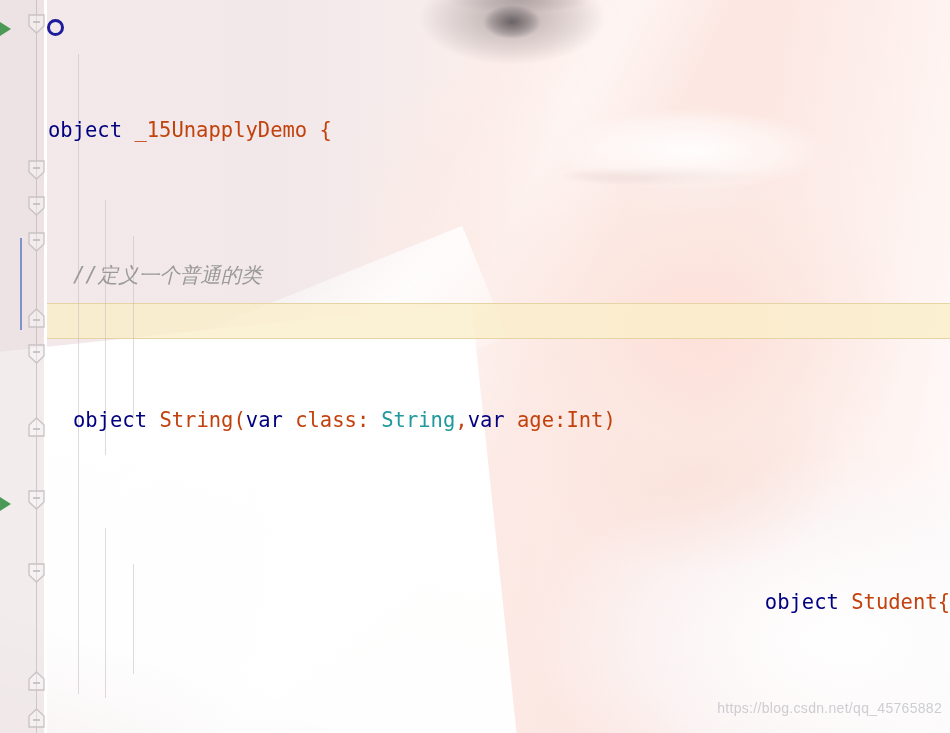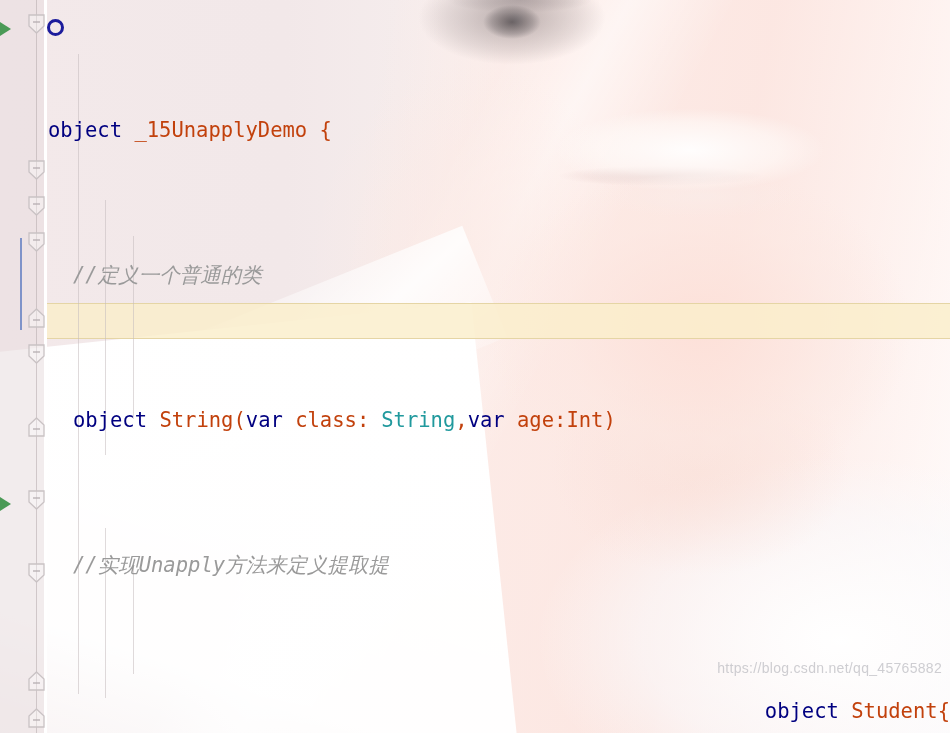--- a/index.html
+++ b/index.html
@@ -119,21 +119,21 @@
     box-sizing:border-box;
   }
   
   .kw      {color:#000080;font-weight:normal;}
   .plain   {color:#c2410c;}
   .type    {color:#20999d;margin-left:12px;}
   .comment {color:#9a9a9a;font-style:italic;text-align:center;}
 
   
   #watermark{
-    position:absolute;right:8px;top:660px;
+    position:absolute;right:8px;top:700px;
     font-family:"Liberation Sans",sans-serif;
     font-size:14px;letter-spacing:.3px;
     color:rgba(190,190,195,.75);
     user-select:none;
   }
 </style>
 </head>
 <body>
 
 <div id="editor">
@@ -235,21 +235,20 @@
   </div>
 
   <div id="code">
 
     <div class="line"><span class="kw">object</span><span class="plain"> _15UnapplyDemo </span><span class="plain">{</span></div>
 
     <div class="line" style="padding-left:25px;"><span class="comment">//定义一个普通的类</span></div>
 
     <div class="line" style="padding-left:25px;"><span class="kw">object</span><span class="plain"> String(</span><span class="kw">var</span><span class="plain"> class:</span><span class="type">String</span><span class="plain">,</span><span class="kw">var</span><span class="plain"> age:Int)</span></div>
 
-    <div class="line" style="padding-left:25px;"><span class="comment">//实现Unapply方法来定义提取提</span></div>
 
     <div class="line" style="padding-left:25px;text-align:right;"><span class="kw">object</span><span class="plain"> Student{</span></div>
 
     
 
     
 
     
 
     

